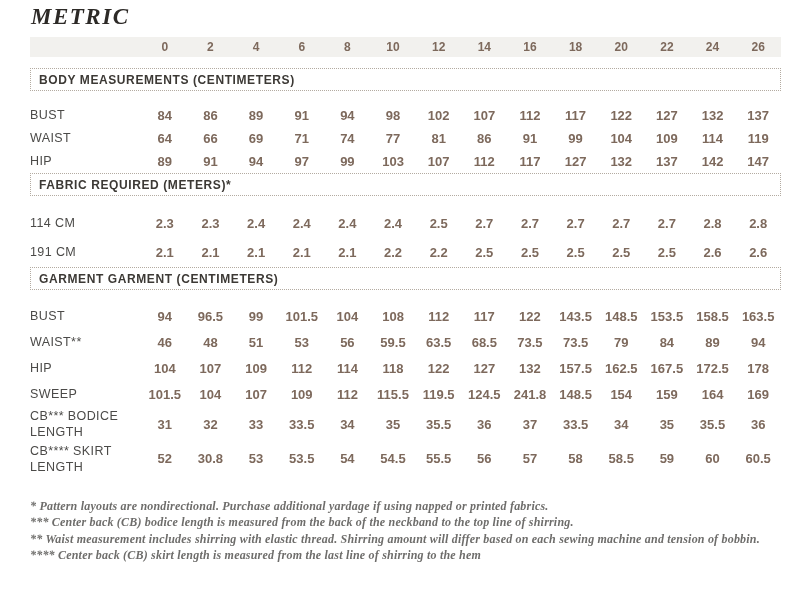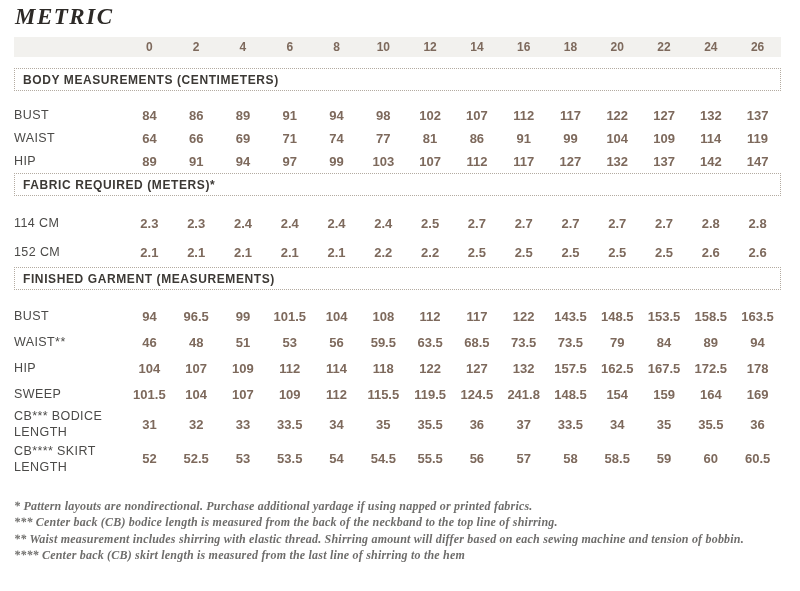--- a/index.html
+++ b/index.html
@@ -1,18 +1,18 @@
 <!DOCTYPE html>
 <html style="--value-text: #7d695c; --label-text: #4b4a48; --heading-text: #3c3935; --footnote-text: #6e6d6b; --header-bg: #f2f1ee; --border-dotted: #b3aba1;"><head>
 <meta charset="utf-8">
 <style>
   *{margin:0;padding:0;box-sizing:border-box}
   html,body{width:800px;height:591px;overflow:hidden;background:#ffffff}
   body{font-family:"Liberation Sans",sans-serif;-webkit-font-smoothing:antialiased}
-  .page{padding:4px 19px 0 14px}
+  .page{padding:4px 19px 0 30px}
 
   .title{
     font-family:"Liberation Serif",serif;font-style:italic;font-weight:600;
     font-size:23px;letter-spacing:1.5px;color:#2d2a27;margin:0 0 7px 1px
   }
 
   .size-header{
     display:grid;grid-template-columns:112px repeat(14,1fr);
     background:var(--header-bg,#f2f1ee);height:20px;align-items:center
   }
@@ -138,39 +138,39 @@
           <span class="cell">2.5</span>
           <span class="cell">2.7</span>
           <span class="cell">2.7</span>
           <span class="cell">2.7</span>
           <span class="cell">2.7</span>
           <span class="cell">2.7</span>
           <span class="cell">2.8</span>
           <span class="cell">2.8</span>
         </div>
         <div class="row">
-          <span class="row-label">152 CM</span>
+          <span class="row-label">191 CM</span>
           <span class="cell">2.1</span>
           <span class="cell">2.1</span>
           <span class="cell">2.1</span>
           <span class="cell">2.1</span>
           <span class="cell">2.1</span>
           <span class="cell">2.2</span>
           <span class="cell">2.2</span>
           <span class="cell">2.5</span>
           <span class="cell">2.5</span>
           <span class="cell">2.5</span>
           <span class="cell">2.5</span>
           <span class="cell">2.5</span>
           <span class="cell">2.6</span>
           <span class="cell">2.6</span>
         </div>
       </section>
       <section class="section sec2">
-        <div class="section-heading">FINISHED GARMENT (MEASUREMENTS)</div>
+        <div class="section-heading">GARMENT GARMENT (CENTIMETERS)</div>
         <div class="row">
           <span class="row-label">BUST</span>
           <span class="cell">94</span>
           <span class="cell">96.5</span>
           <span class="cell">99</span>
           <span class="cell">101.5</span>
           <span class="cell">104</span>
           <span class="cell">108</span>
           <span class="cell">112</span>
           <span class="cell">117</span>
@@ -245,21 +245,21 @@
           <span class="cell">37</span>
           <span class="cell">33.5</span>
           <span class="cell">34</span>
           <span class="cell">35</span>
           <span class="cell">35.5</span>
           <span class="cell">36</span>
         </div>
         <div class="row">
           <span class="row-label">CB**** SKIRT LENGTH</span>
           <span class="cell">52</span>
-          <span class="cell">52.5</span>
+          <span class="cell">30.8</span>
           <span class="cell">53</span>
           <span class="cell">53.5</span>
           <span class="cell">54</span>
           <span class="cell">54.5</span>
           <span class="cell">55.5</span>
           <span class="cell">56</span>
           <span class="cell">57</span>
           <span class="cell">58</span>
           <span class="cell">58.5</span>
           <span class="cell">59</span>

